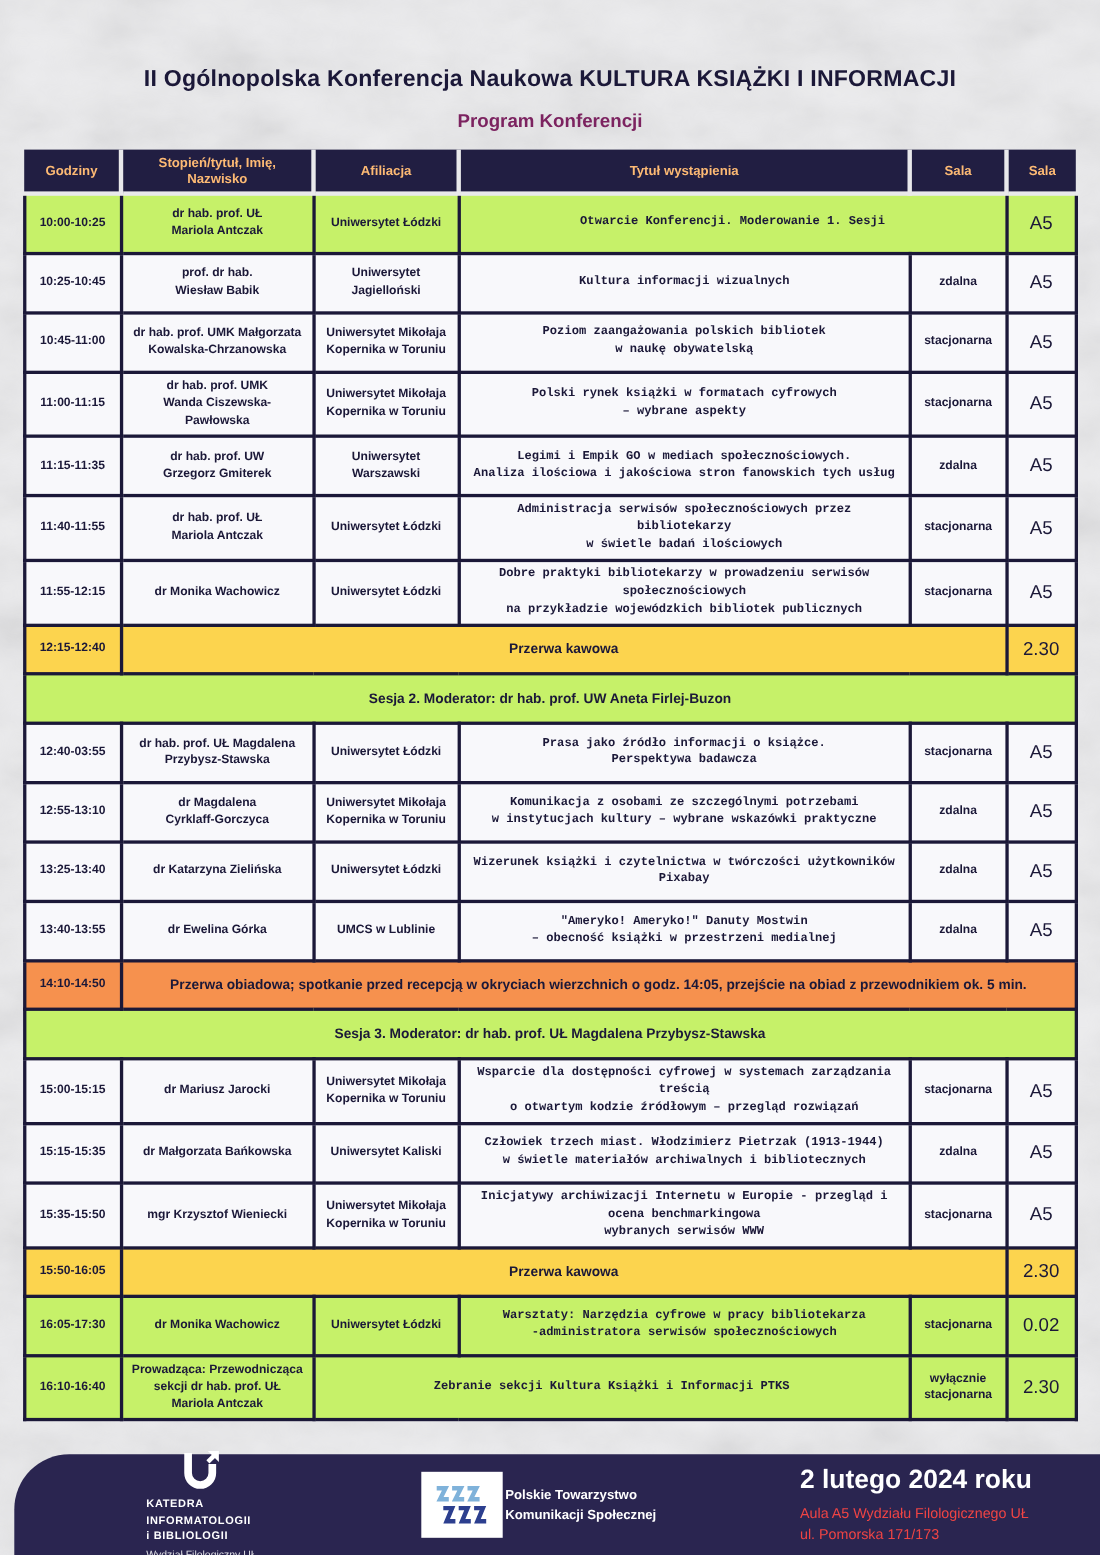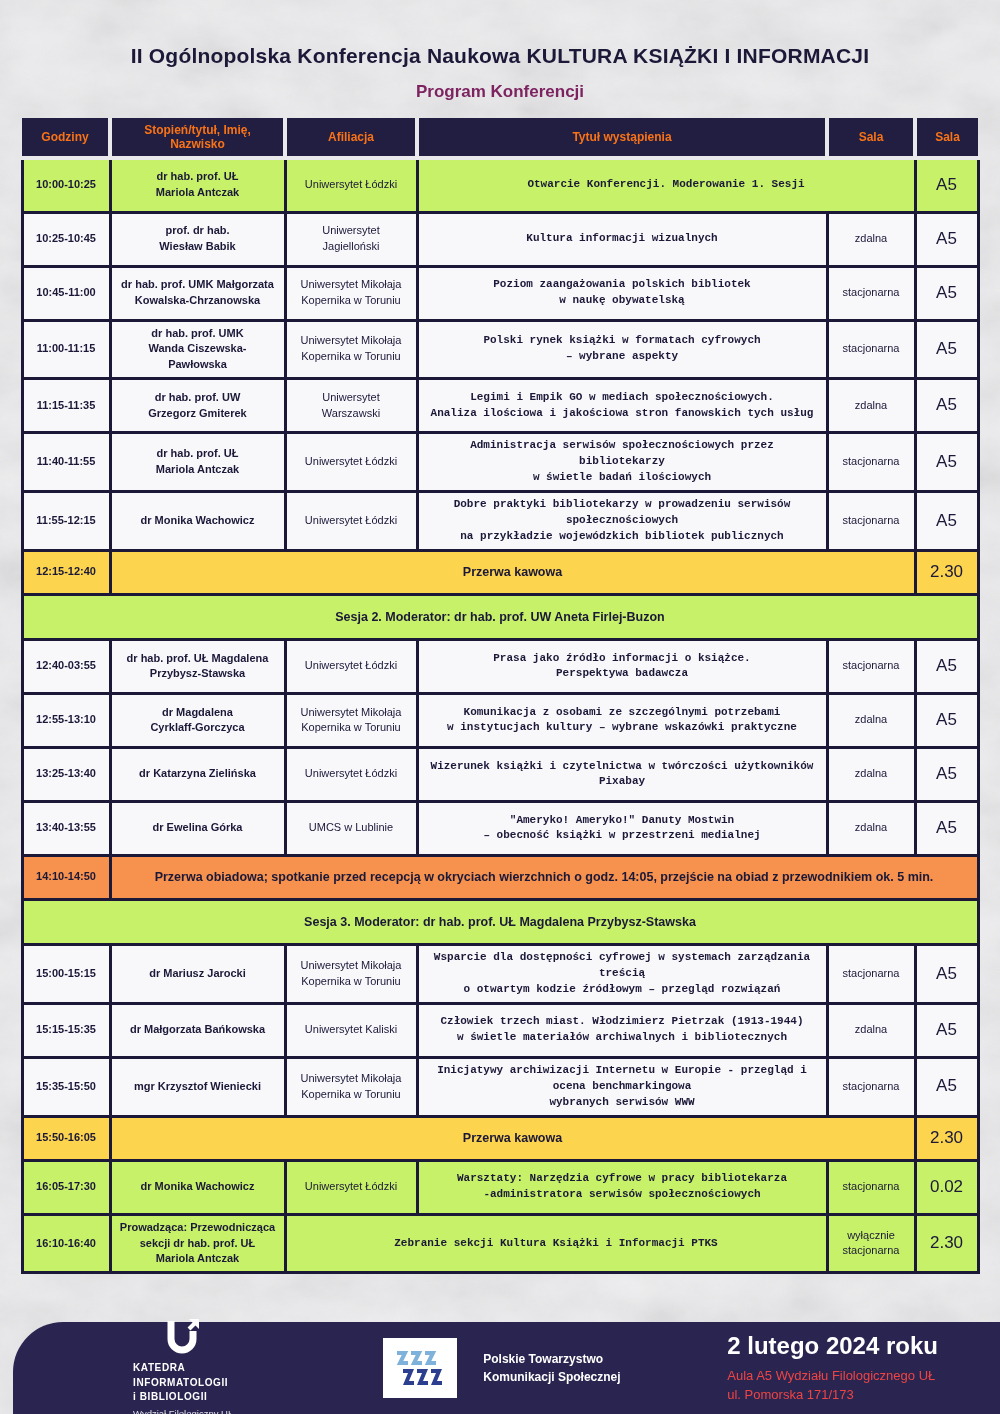--- a/index.html
+++ b/index.html
@@ -7,59 +7,59 @@
     --orange:#f6914e; --magenta:#7c2360; --footer:#2a2550; --rowwhite:#f8f8fb;
     --pagebg:#e9e9eb;
   }
   *{box-sizing:border-box;}
   html,body{margin:0;padding:0;}
   body{background:#d6d6d8;font-family:"Liberation Sans",sans-serif;}
   .page{position:relative;width:1000px;height:1414px;margin:0 auto;background:var(--pagebg);overflow:hidden;}
   .texture{position:absolute;inset:0;z-index:0;}
   .content{position:relative;z-index:1;}
 
-  .page-title{margin:0;padding-top:44px;text-align:center;color:var(--ink);
+  .page-title{margin:16px;padding-top:44px;text-align:center;color:var(--ink);
     font-size:21px;font-weight:bold;letter-spacing:.2px;}
   .page-subtitle{margin:14px 0 0;text-align:center;color:var(--magenta);
     font-size:17px;font-weight:bold;}
 
   table.program{width:956px;margin:16px auto 0;border-collapse:collapse;table-layout:fixed;}
   table.program col.c-time{width:88px;}
   table.program col.c-name{width:175px;}
   table.program col.c-affil{width:132px;}
   table.program col.c-title{width:410px;}
   table.program col.c-forma{width:88px;}
   table.program col.c-sala{width:63px;}
 
-  thead th{background:var(--navy);color:#f97316;font-size:12px;font-weight:bold;
+  thead th{background:var(--navy);color:#fdba74;font-size:12px;font-weight:bold;
     height:40px;padding:2px 15px;border-right:4px solid var(--pagebg);border-bottom:4px solid var(--pagebg);}
   thead th:last-child{border-right:none;}
 
   tbody td{border:3px solid var(--ink);padding:4px 8px;text-align:center;vertical-align:middle;
     color:var(--ink);font-size:11px;line-height:1.45;white-space:pre-line;background:var(--rowwhite);}
   tr.session td{height:54px;}
   tr.bg-green td{background:var(--green);}
   tr.break td{height:44px;}
   tr.break.bg-yellow td{background:var(--yellow);}
   tr.break.bg-orange td{background:var(--orange);}
   tr.break .label{font-weight:bold;font-size:12.5px;}
   tr.banner td{background:var(--green);height:45px;font-weight:bold;font-size:12.5px;}
   .col-time{font-weight:bold;}
   .col-name{font-weight:bold;}
   .col-title{font-weight:bold;font-family:Liberation Mono, monospace;}
-  .col-affil,.col-forma{font-weight:normal;}
+  .col-affil,.col-forma{font-weight:bold;}
   .col-sala{font-weight:normal;font-size:17px;}
 
   .footer{position:absolute;left:13px;right:0;bottom:0;height:92px;background:var(--footer);
     border-top-left-radius:50px;color:#fff;display:flex;align-items:center;z-index:2;}
   .f-left{margin-left:120px;display:flex;flex-direction:column;}
   .f-left svg{margin:0 0 4px 28px;}
   .dept-line{font-size:10px;font-weight:bold;letter-spacing:.6px;line-height:1.45;}
   .dept-sub{font-size:9.5px;opacity:.85;margin-top:3px;}
-  .f-center{margin-left:150px;display:flex;align-items:center;gap:26px;}
+  .f-center{margin-left:150px;display:flex;align-items:center;gap:2px;}
   .ptks-box{width:74px;height:60px;background:#fff;display:flex;align-items:center;justify-content:center;}
   .org-name{font-size:12px;font-weight:bold;line-height:1.5;white-space:pre-line;}
   .f-right{margin-left:auto;margin-right:62px;}
   .event-date{font-size:24px;font-weight:bold;margin:0 0 6px;}
   .venue,.address{font-size:13px;color:#ef4444;line-height:1.5;}
 </style>
 </head>
 <body>
 
 <div class="page">

